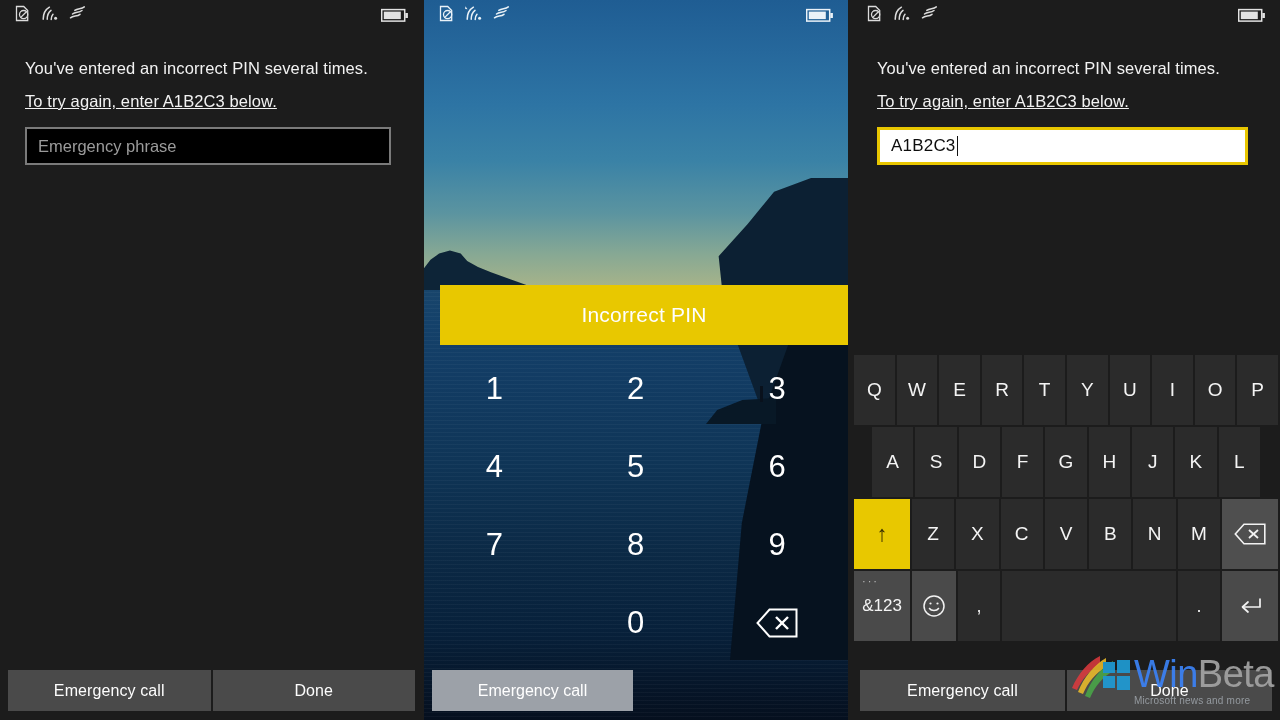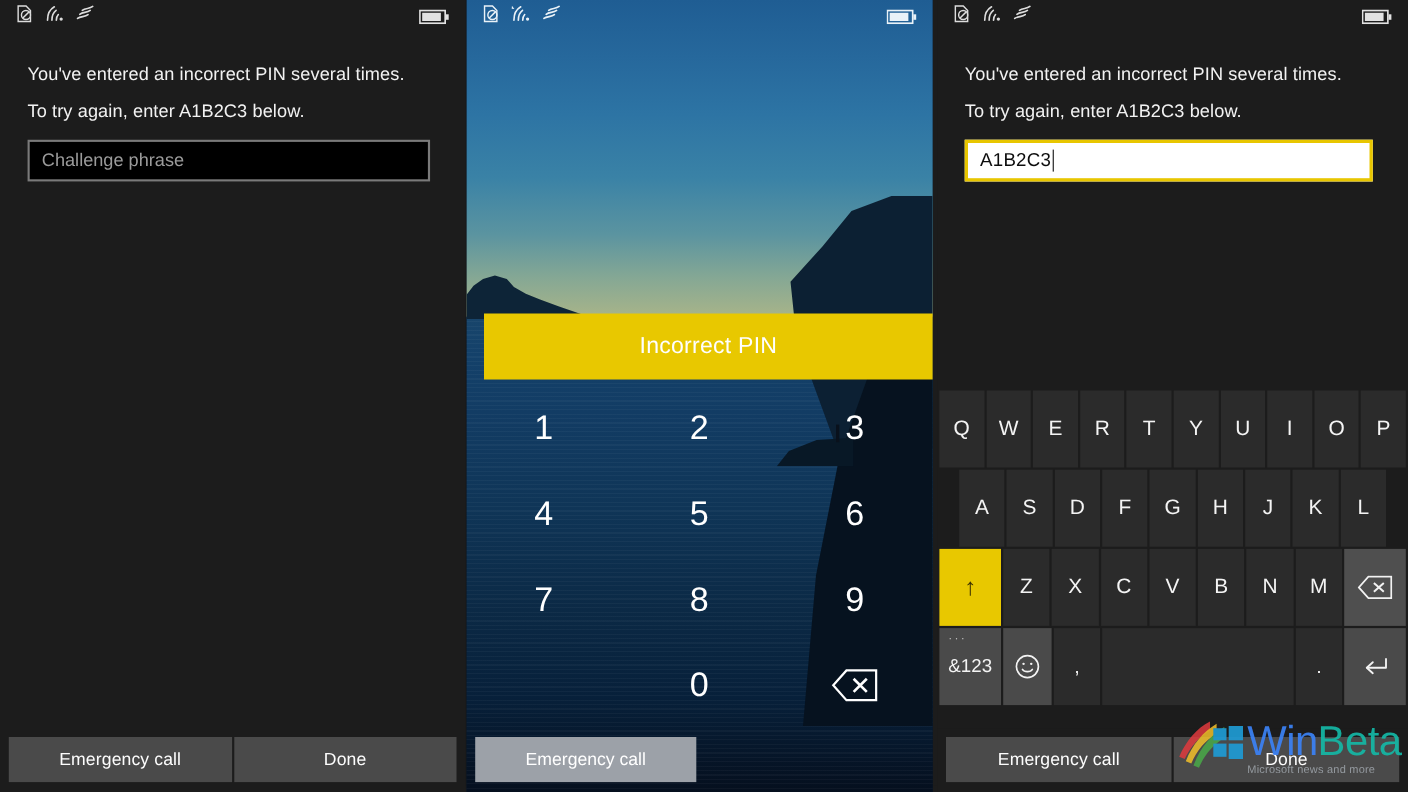--- a/index.html
+++ b/index.html
@@ -29,21 +29,21 @@
   .sb-right { margin-left:auto; display:flex; align-items:center; }
   .sb-ico { display:block; }
 
   
   .chal-body { position:absolute; top:30px; left:0; right:0; bottom:0; }
   .chal-line {
     color:#f2f2f2; font-size:16.5px; font-weight:400;
     letter-spacing:.1px; padding-left:25px;
   }
   .chal-line.l1 { padding-top:29px; }
-  .chal-line.l2 { padding-top:14px; }
+  .chal-line.l2 { padding-top:14px;text-decoration:underline; }
 
   .chal-input-wrap { padding:16px 32px 0 25px; }
   .chal-input {
     height:38px; width:100%;
     background:#000; border:2px solid #7a7a7a;
     display:flex; align-items:center; padding:0 11px;
   }
   .chal-ph { color:#9b9b9b; font-size:16.5px; }
 
   .chal-input.focused {
@@ -173,21 +173,21 @@
 
   
   .watermark {
     position:absolute; right:6px; bottom:14px;
     z-index:70; pointer-events:none;
     display:flex; align-items:flex-end; gap:2px; opacity:.92;
   }
   .wm-text { display:flex; flex-direction:column; line-height:1; }
   .wm-row1 { font-size:38px; font-weight:300; letter-spacing:-.5px; }
   .wm-win { color:#3b82f6; }
-  .wm-beta { color:#14b8a6; }
+  .wm-beta { color:#a3a3a3; }
   .wm-row2 { font-size:10px; color:#9aa0a6; letter-spacing:.2px; margin-top:3px; }
   .wm-logo { width:62px; height:56px; margin-bottom:2px; }
 </style>
 </head>
 <body>
 
 <div id="stage">
 
   <div class="panel panel-a">
 
@@ -227,21 +227,21 @@
           <rect x="24.3" y="5" width="2.6" height="5" fill="#e2e2e2"></rect>
         </svg>
       </div>
     </div>
 
     <div class="chal-body">
       <div class="chal-line l1">You've entered an incorrect PIN several times.</div>
       <div class="chal-line l2">To try again, enter A1B2C3 below.</div>
       <div class="chal-input-wrap">
         <div class="chal-input">
-          <span class="chal-ph">Challenge phrase</span>
+          <span class="chal-ph">Emergency phrase</span>
         </div>
       </div>
     </div>
 
     <div class="appbar">
       <div class="appbar-btn">Emergency call</div>
       <div class="appbar-btn">Done</div>
     </div>
   </div>
 

